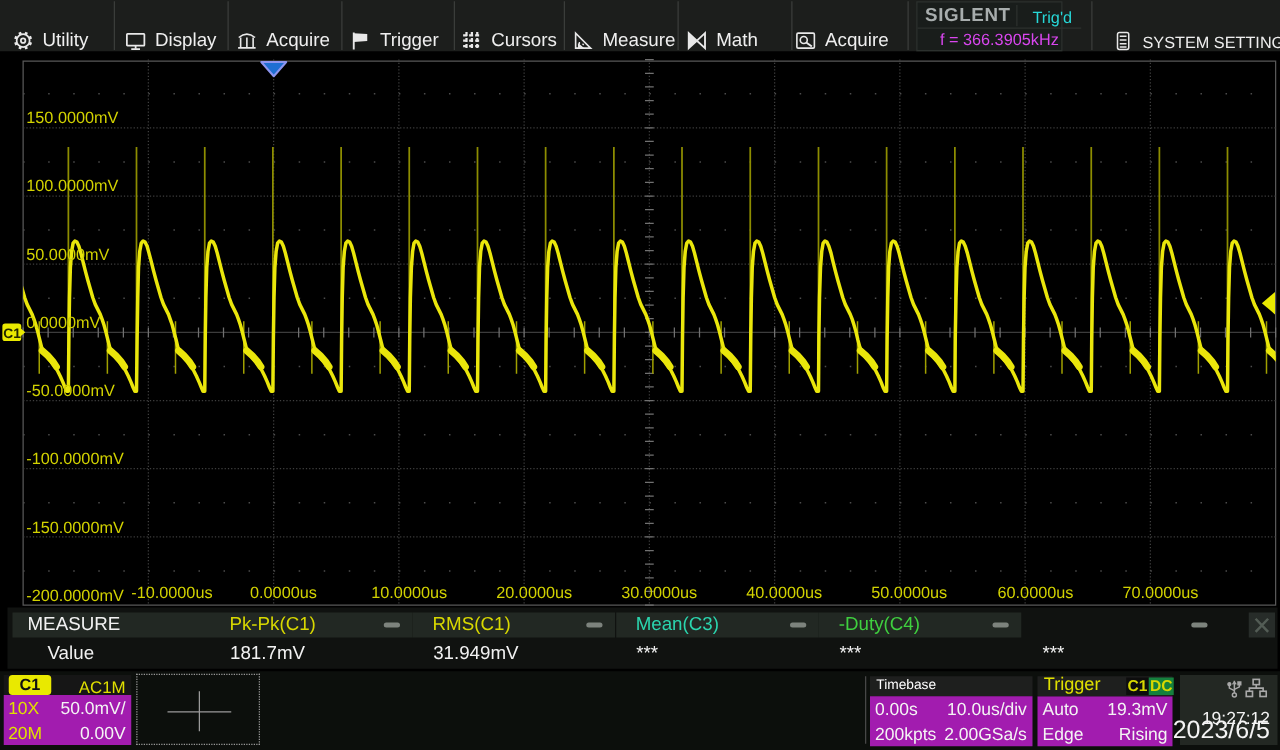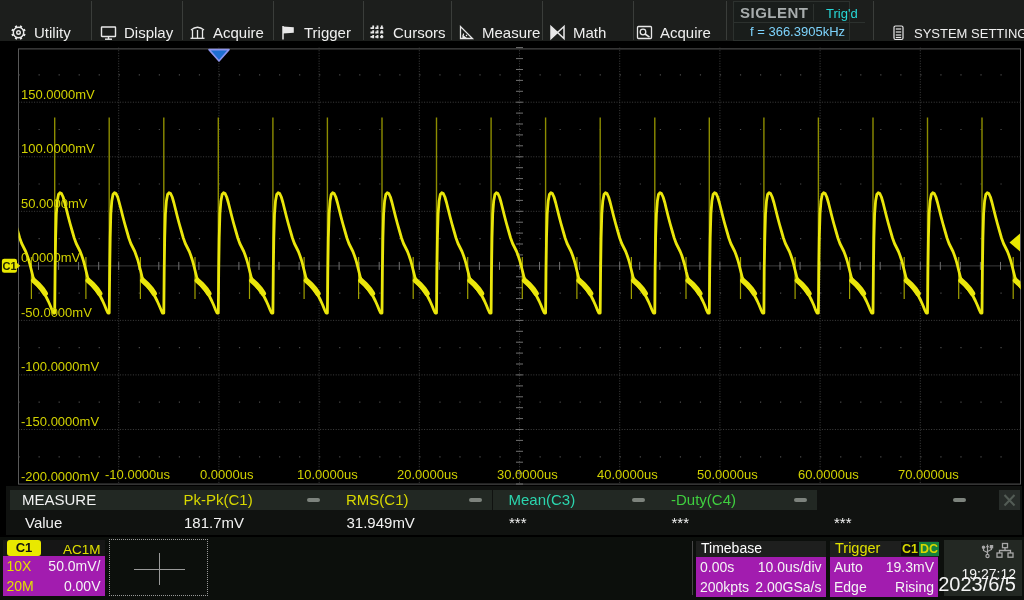--- a/index.html
+++ b/index.html
@@ -7,21 +7,21 @@
 
 #topbar{position:absolute;left:0;top:0;width:1024px;height:41px;background:#1c1e1c;z-index:5}
 .mi{position:absolute;top:0;height:41px;display:flex;align-items:flex-end;color:#efefef;font-size:15px}
 .mi svg{margin-right:7px}
 .sep{position:absolute;top:1px;width:1px;height:39px;background:#3a3d3a}
 #sigbox{position:absolute;left:733px;top:1px;width:117px;height:40px;background:#191d1b;border:1px solid #2c312e}
 #siglogo{position:absolute;left:6px;top:2px;font-weight:bold;font-size:15px;letter-spacing:0.5px;color:#a8adad;font-style:normal}
 #trigd{position:absolute;left:92px;top:4px;font-size:13px;color:#27d8d8}
 #sigdiv{position:absolute;left:79px;top:2px;width:1px;height:17px;background:#2c312e}
 #sighr{position:absolute;left:0px;top:20px;width:131px;height:1px;background:#2c312e}
-#freq{position:absolute;left:16px;top:22px;width:131px;text-align:left;font-size:13px;color:#7dd3fc}
+#freq{position:absolute;left:0;top:22px;width:131px;text-align:center;font-size:13px;color:#d946ef}
 
 #meas{position:absolute;left:6px;top:486px;width:1016px;height:49px;background:#101210;z-index:5}
 .mhc{position:absolute;top:3.5px;height:20.5px;background:#222823;display:flex;align-items:center;font-size:15px}
 .minus{position:absolute;top:11.5px;width:13px;height:4px;border-radius:2px;background:#7d837d}
 .mval{position:absolute;top:25px;height:22px;display:flex;align-items:center;font-size:15px;color:#f2f2f2}
 #mclose{position:absolute;left:993px;top:3.5px;width:21px;height:20.5px;background:#272c29}
 
 #botbar{position:absolute;left:0;top:537px;width:1024px;height:63px;background:#0c0f0c;z-index:5}
 .hdr{background:#1e1f1e;color:#fff}
 .grows{background:#a21caf}
@@ -201,21 +201,21 @@
           <line x1="5.8" y1="13.5" x2="11.2" y2="13.5"></line>
         </g>
       </svg>
       <span style="font-size:13px;white-space:nowrap">SYSTEM SETTING</span>
     </div>
   </div>
 <div id="meas">
     <div class="mhc" style="left:4px;width:157.5px;color:#f2f2f2">
       <span style="padding-left:12px">MEASURE</span>
     </div>
-<div class="mval" style="left:7px;width:157.5px;padding-left:12px">Value</div>
+<div class="mval" style="left:20px;width:157.5px;padding-left:12px">Value</div>
 <div class="mhc" style="left:161.5px;width:162px;color:#d8d800">
       <span style="padding-left:16px">Pk-Pk(C1)</span>
     </div>
 <div class="minus" style="left:300.5px"></div>
 <div class="mval" style="left:161.5px;width:162px;padding-left:16.5px">181.7mV</div>
 <div class="mhc" style="left:324px;width:162px;color:#d8d800">
       <span style="padding-left:16px">RMS(C1)</span>
     </div>
 <div class="minus" style="left:463px"></div>
 <div class="mval" style="left:324px;width:162px;padding-left:16.5px">31.949mV</div>
@@ -250,21 +250,21 @@
           <span class="wh">0.00V</span>
         </div>
 </div>
     </div>
 <div class="abs" style="left:108.5px;top:2px;width:99px;height:57px;border:1px dotted #999">
 <svg width="97" height="55">
         <path d="M24 29.5 H75 M49.5 13 V45" stroke="#9a9a9a" stroke-width="1"></path>
       </svg></div>
 <div class="abs" style="left:691.5px;top:4px;width:1px;height:54px;background:#474747"></div>
 <div class="abs" style="left:696px;top:3.5px;width:129.5px;height:58.5px">
-<div class="hdr" style="height:16px;font-size:14px;padding-left:5px;line-height:15.5px">Timebase</div>
+<div class="hdr" style="height:16px;font-size:11px;padding-left:5px;line-height:15.5px">Timebase</div>
 <div class="grows" style="height:40px">
 <div class="brow">
           <span class="wh">0.00s</span>
           <span class="wh">10.0us/div</span>
         </div>
 <div class="brow">
           <span class="wh">200kpts</span>
           <span class="wh">2.00GSa/s</span>
         </div>
 </div>

